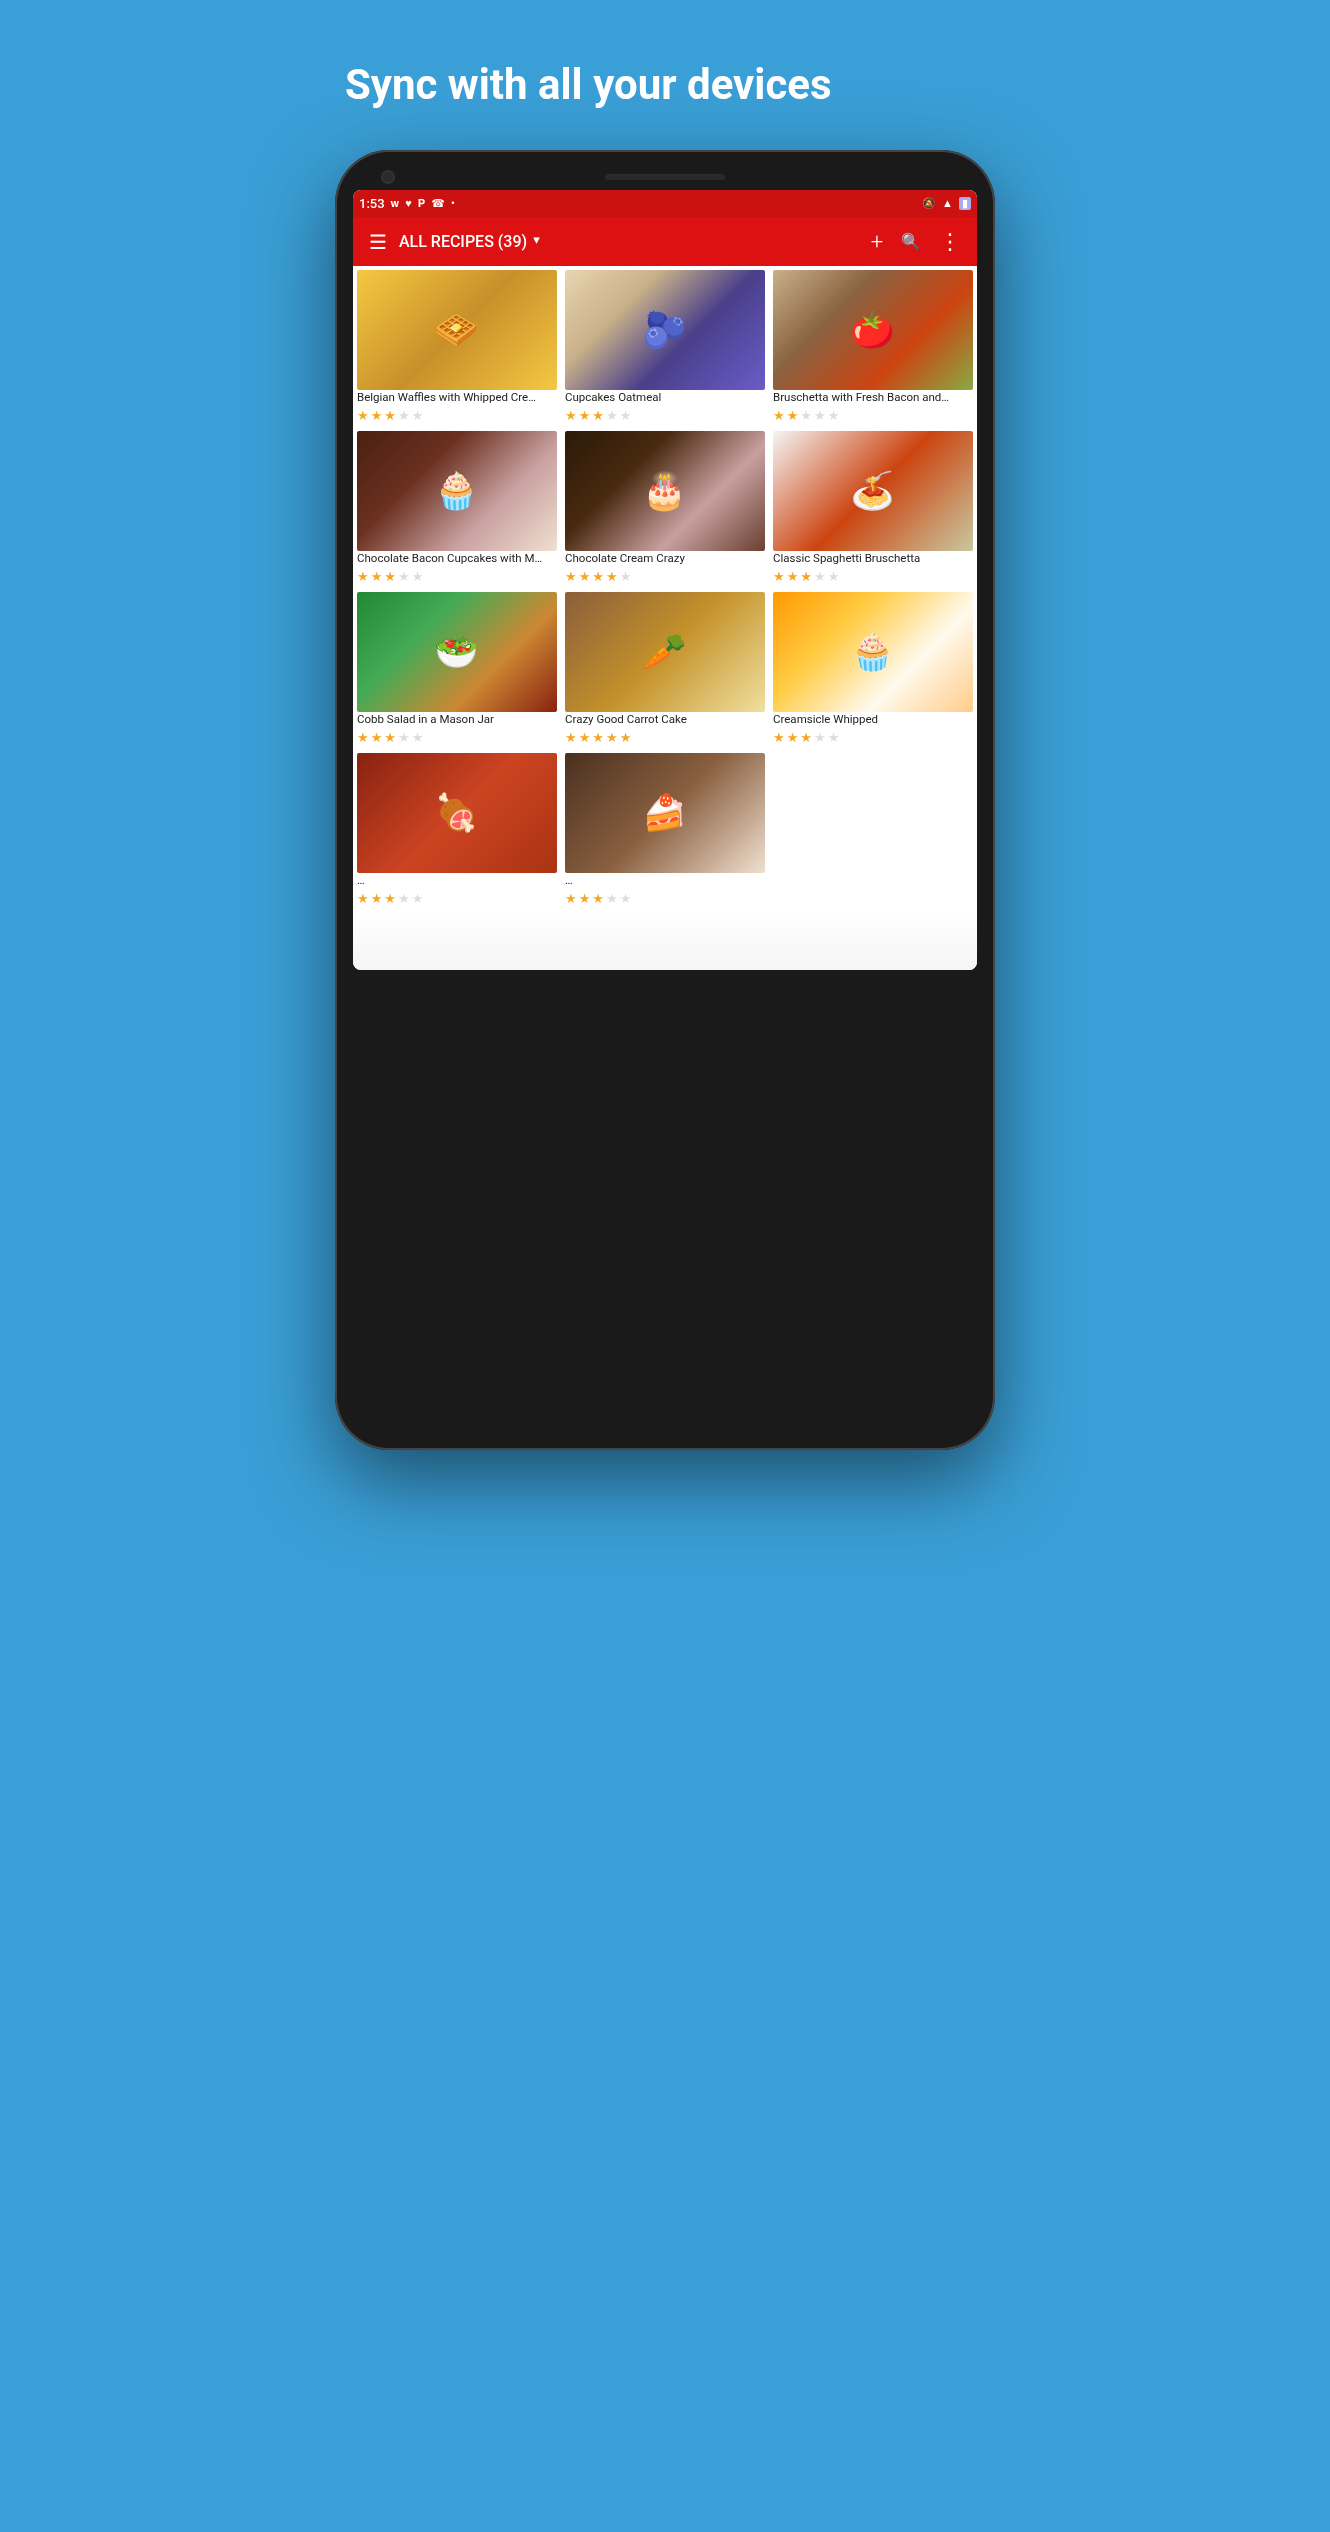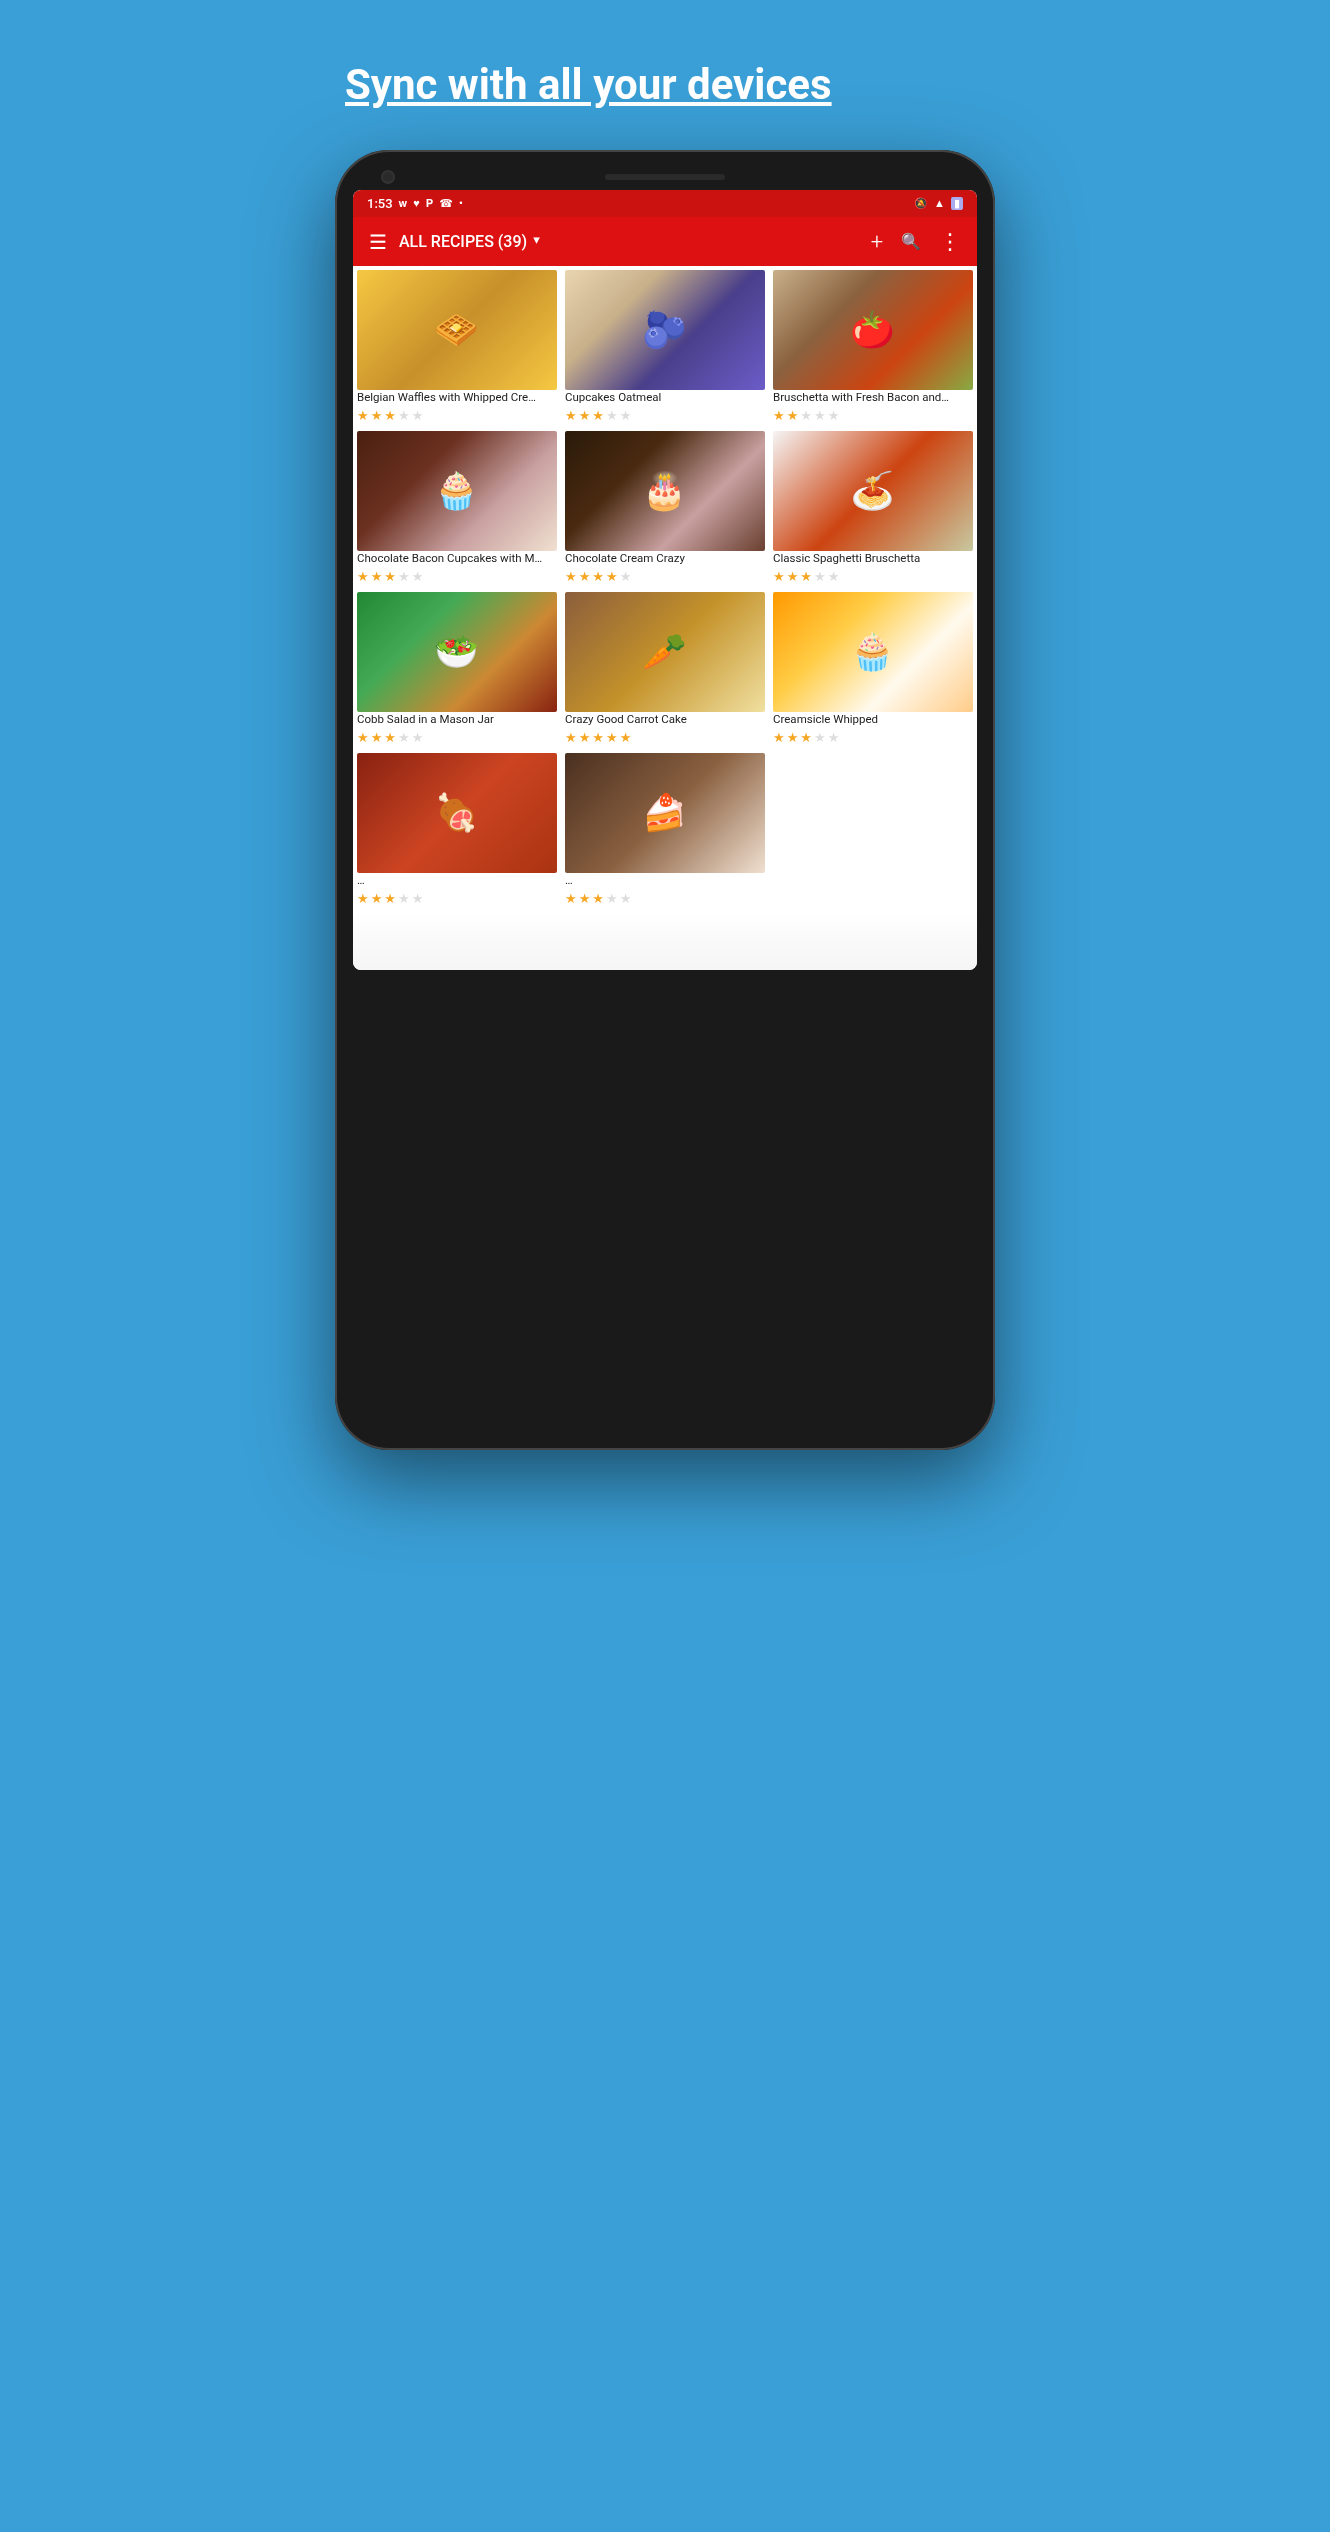--- a/index.html
+++ b/index.html
@@ -15,21 +15,20 @@
 
     .hero-text {
       color: white;
       font-size: 42px;
       font-weight: 700;
       text-align: left;
       padding: 60px 40px 40px 60px;
       width: 100%;
       max-width: 760px;
       line-height: 1.2;
-      text-decoration: underline;
     }
 
     .phone-wrapper {
       position: relative;
       width: 680px;
       min-height: 1300px;
       display: flex;
       justify-content: center;
     }
 
@@ -72,21 +71,21 @@
       border-radius: 8px;
       overflow: hidden;
     }
 
     
     .status-bar {
       background: #cc1111;
       display: flex;
       justify-content: space-between;
       align-items: center;
-      padding: 6px 14px;
+      padding: 6px 6px;
       color: white;
       font-size: 13px;
       font-weight: 500;
     }
 
     .status-left {
       display: flex;
       align-items: center;
       gap: 6px;
     }

